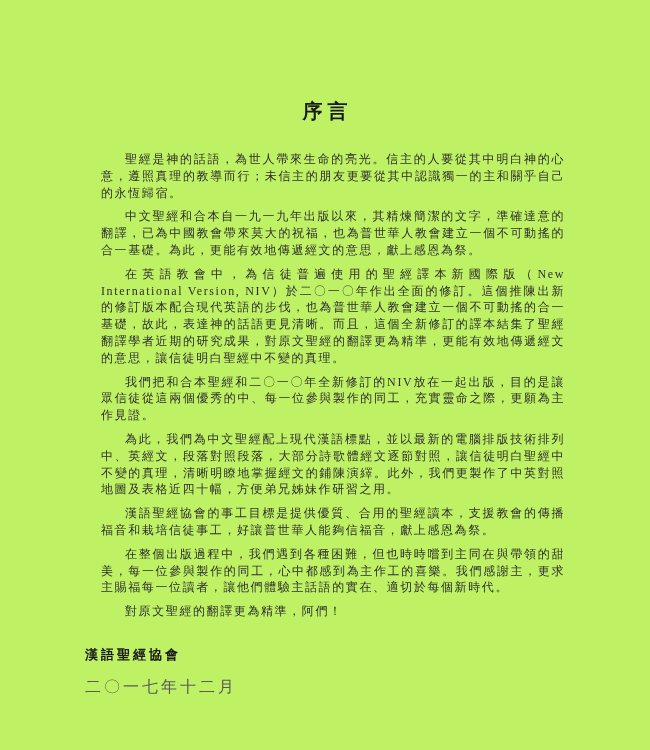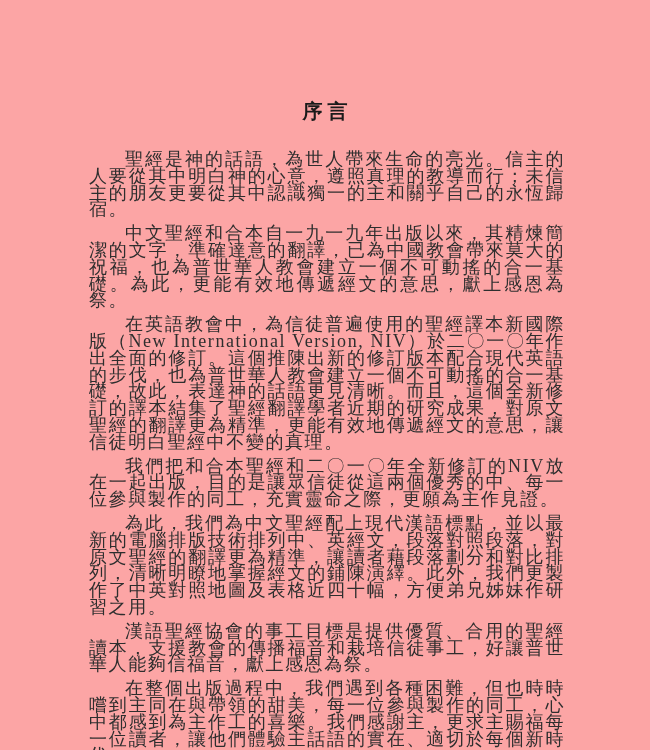--- a/index.html
+++ b/index.html
@@ -4,39 +4,39 @@
 <style>
   html, body {
     margin: 0;
     padding: 0;
     background: #ffffff;
   }
   .page {
     position: relative;
     width: 650px;
     height: 750px;
-    background: #fca5a5;
+    background: #bef264;
     box-sizing: border-box;
     padding: 98px 85px 8px 85px;
     font-family: "Liberation Serif", "DejaVu Serif", serif;
     color: #2e2e2e;
     overflow: hidden;
   }
   .title {
     margin: 0 0 26px 0;
     text-align: center;
     font-size: 20px;
     font-weight: bold;
     color: #1a1a1a;
     letter-spacing: 5px;
     text-indent: 5px;
   }
   .body-text p {
-    margin: 0 0 7px 4px;
-    font-size: 18px;
+    margin: 0 0 7px 16px;
+    font-size: 12px;
     line-height: 16.8px;
     letter-spacing: 1.6px;
     text-align: justify;
     text-indent: 2em;
   }
   .sig-block {
     margin-top: 26px;
     text-align: left;
   }
   .signature {
@@ -57,21 +57,21 @@
 
 <div class="page">
 
   <h1 class="title">序言</h1>
 
   <div class="body-text">
     <p>聖經是神的話語，為世人帶來生命的亮光。信主的人要從其中明白神的心意，遵照真理的教導而行；未信主的朋友更要從其中認識獨一的主和關乎自己的永恆歸宿。</p>
     <p>中文聖經和合本自一九一九年出版以來，其精煉簡潔的文字，準確達意的翻譯，已為中國教會帶來莫大的祝福，也為普世華人教會建立一個不可動搖的合一基礎。為此，更能有效地傳遞經文的意思，獻上感恩為祭。</p>
     <p>在英語教會中，為信徒普遍使用的聖經譯本新國際版（New International Version, NIV）於二〇一〇年作出全面的修訂。這個推陳出新的修訂版本配合現代英語的步伐，也為普世華人教會建立一個不可動搖的合一基礎，故此，表達神的話語更見清晰。而且，這個全新修訂的譯本結集了聖經翻譯學者近期的研究成果，對原文聖經的翻譯更為精準，更能有效地傳遞經文的意思，讓信徒明白聖經中不變的真理。</p>
     <p>我們把和合本聖經和二〇一〇年全新修訂的NIV放在一起出版，目的是讓眾信徒從這兩個優秀的中、每一位參與製作的同工，充實靈命之際，更願為主作見證。</p>
-    <p>為此，我們為中文聖經配上現代漢語標點，並以最新的電腦排版技術排列中、英經文，段落對照段落，對原文聖經的翻譯更為精準，讓讀者藉段落劃分和對比排列，清晰明瞭地掌握經文的鋪陳演繹。此外，我們更製作了中英對照地圖及表格近四十幅，方便弟兄姊妹作研習之用。</p>
+    <p>為此，我們為中文聖經配上現代漢語標點，並以最新的電腦排版技術排列中、英經文，段落對照段落，大部分詩歌體經文逐節對照，讓信徒明白聖經中不變的真理，清晰明瞭地掌握經文的鋪陳演繹。此外，我們更製作了中英對照地圖及表格近四十幅，方便弟兄姊妹作研習之用。</p>
     <p>漢語聖經協會的事工目標是提供優質、合用的聖經讀本，支援教會的傳播福音和栽培信徒事工，好讓普世華人能夠信福音，獻上感恩為祭。</p>
     <p>在整個出版過程中，我們遇到各種困難，但也時時嚐到主同在與帶領的甜美，每一位參與製作的同工，心中都感到為主作工的喜樂。我們感謝主，更求主賜福每一位讀者，讓他們體驗主話語的實在、適切於每個新時代。</p>
     <p>對原文聖經的翻譯更為精準，阿們！</p>
   </div>
 
   <div class="sig-block">
     <div class="signature">漢語聖經協會</div>
     <div class="pub-date">二〇一七年十二月</div>
   </div>
 

